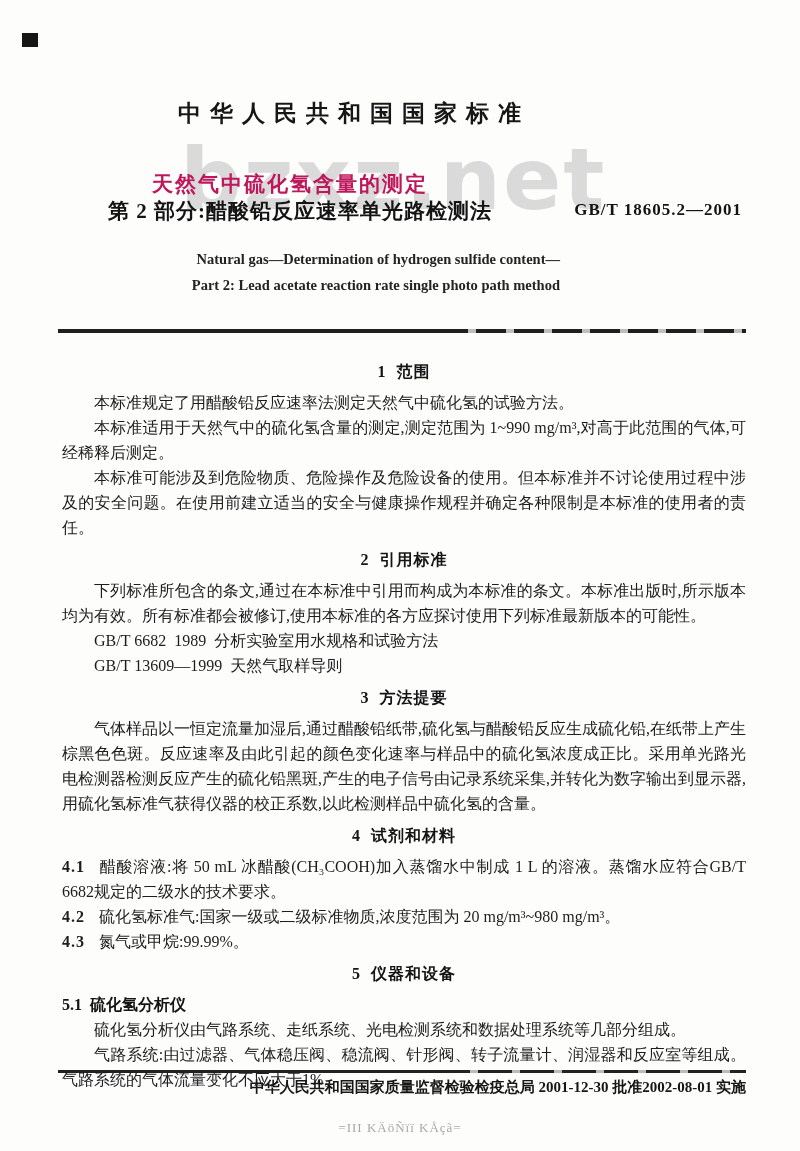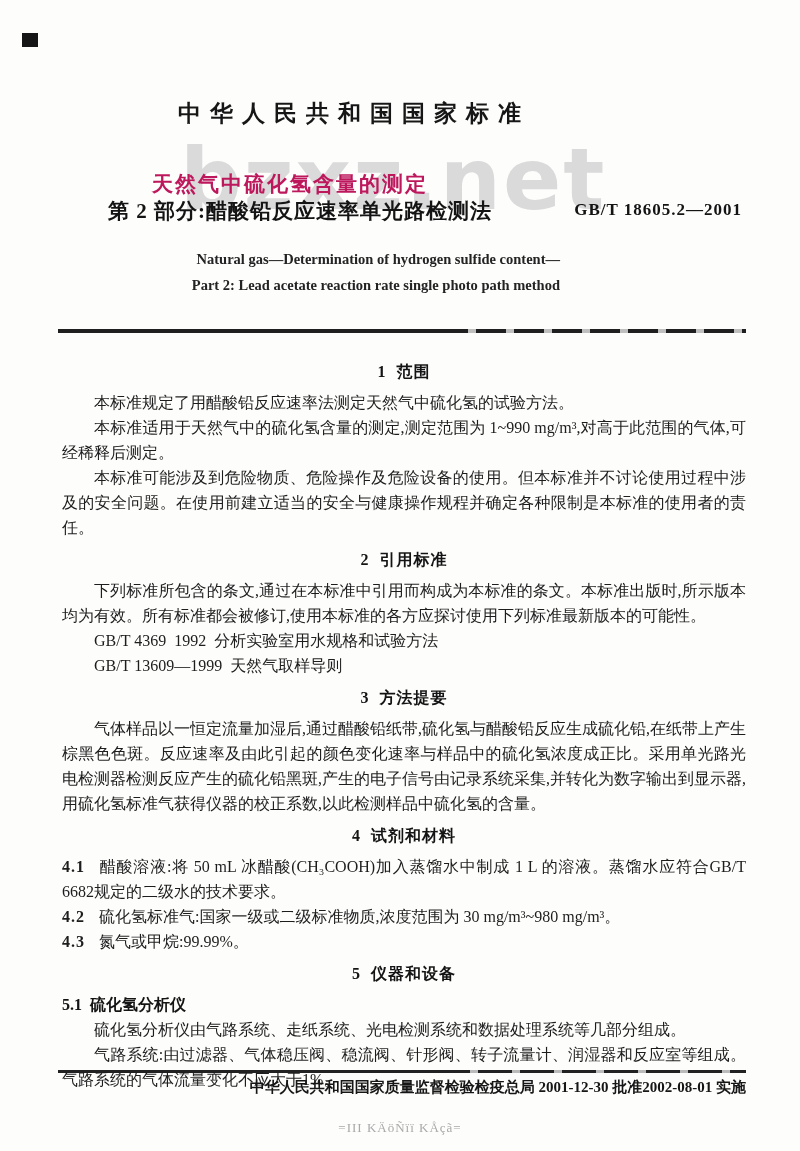--- a/index.html
+++ b/index.html
@@ -112,36 +112,36 @@
     <div>
       <p class="sec-head">1  范围</p>
       <p class="para">本标准规定了用醋酸铅反应速率法测定天然气中硫化氢的试验方法。</p>
       <p class="para">本标准适用于天然气中的硫化氢含量的测定,测定范围为 1~990 mg/m³,对高于此范围的气体,可经稀释后测定。</p>
       <p class="para">本标准可能涉及到危险物质、危险操作及危险设备的使用。但本标准并不讨论使用过程中涉及的安全问题。在使用前建立适当的安全与健康操作规程并确定各种限制是本标准的使用者的责任。</p>
     </div>
 
     <div>
       <p class="sec-head">2  引用标准</p>
       <p class="para">下列标准所包含的条文,通过在本标准中引用而构成为本标准的条文。本标准出版时,所示版本均为有效。所有标准都会被修订,使用本标准的各方应探讨使用下列标准最新版本的可能性。</p>
-      <p class="ref-line">GB/T 4369  1992  分析实验室用水规格和试验方法</p>
+      <p class="ref-line">GB/T 6682  1989  分析实验室用水规格和试验方法</p>
       <p class="ref-line">GB/T 13609—1999  天然气取样导则</p>
     </div>
 
     <div>
       <p class="sec-head">3  方法提要</p>
       <p class="para">气体样品以一恒定流量加湿后,通过醋酸铅纸带,硫化氢与醋酸铅反应生成硫化铅,在纸带上产生棕黑色色斑。反应速率及由此引起的颜色变化速率与样品中的硫化氢浓度成正比。采用单光路光电检测器检测反应产生的硫化铅黑斑,产生的电子信号由记录系统采集,并转化为数字输出到显示器,用硫化氢标准气获得仪器的校正系数,以此检测样品中硫化氢的含量。</p>
     </div>
 
     <div>
       <p class="sec-head">4  试剂和材料</p>
       <p class="clause">
         <span class="no">4.1</span><span>醋酸溶液:将 50 mL 冰醋酸(CH₃COOH)加入蒸馏水中制成 1 L 的溶液。蒸馏水应符合GB/T 6682规定的二级水的技术要求。</span>
       </p>
       <p class="clause">
-        <span class="no">4.2</span><span>硫化氢标准气:国家一级或二级标准物质,浓度范围为 30 mg/m³~980 mg/m³。</span>
+        <span class="no">4.2</span><span>硫化氢标准气:国家一级或二级标准物质,浓度范围为 20 mg/m³~980 mg/m³。</span>
       </p>
       <p class="clause">
         <span class="no">4.3</span><span>氮气或甲烷:99.99%。</span>
       </p>
     </div>
 
     <div>
       <p class="sec-head">5  仪器和设备</p>
       <p class="sub-head">5.1  硫化氢分析仪</p>
       <p class="para">硫化氢分析仪由气路系统、走纸系统、光电检测系统和数据处理系统等几部分组成。</p>

